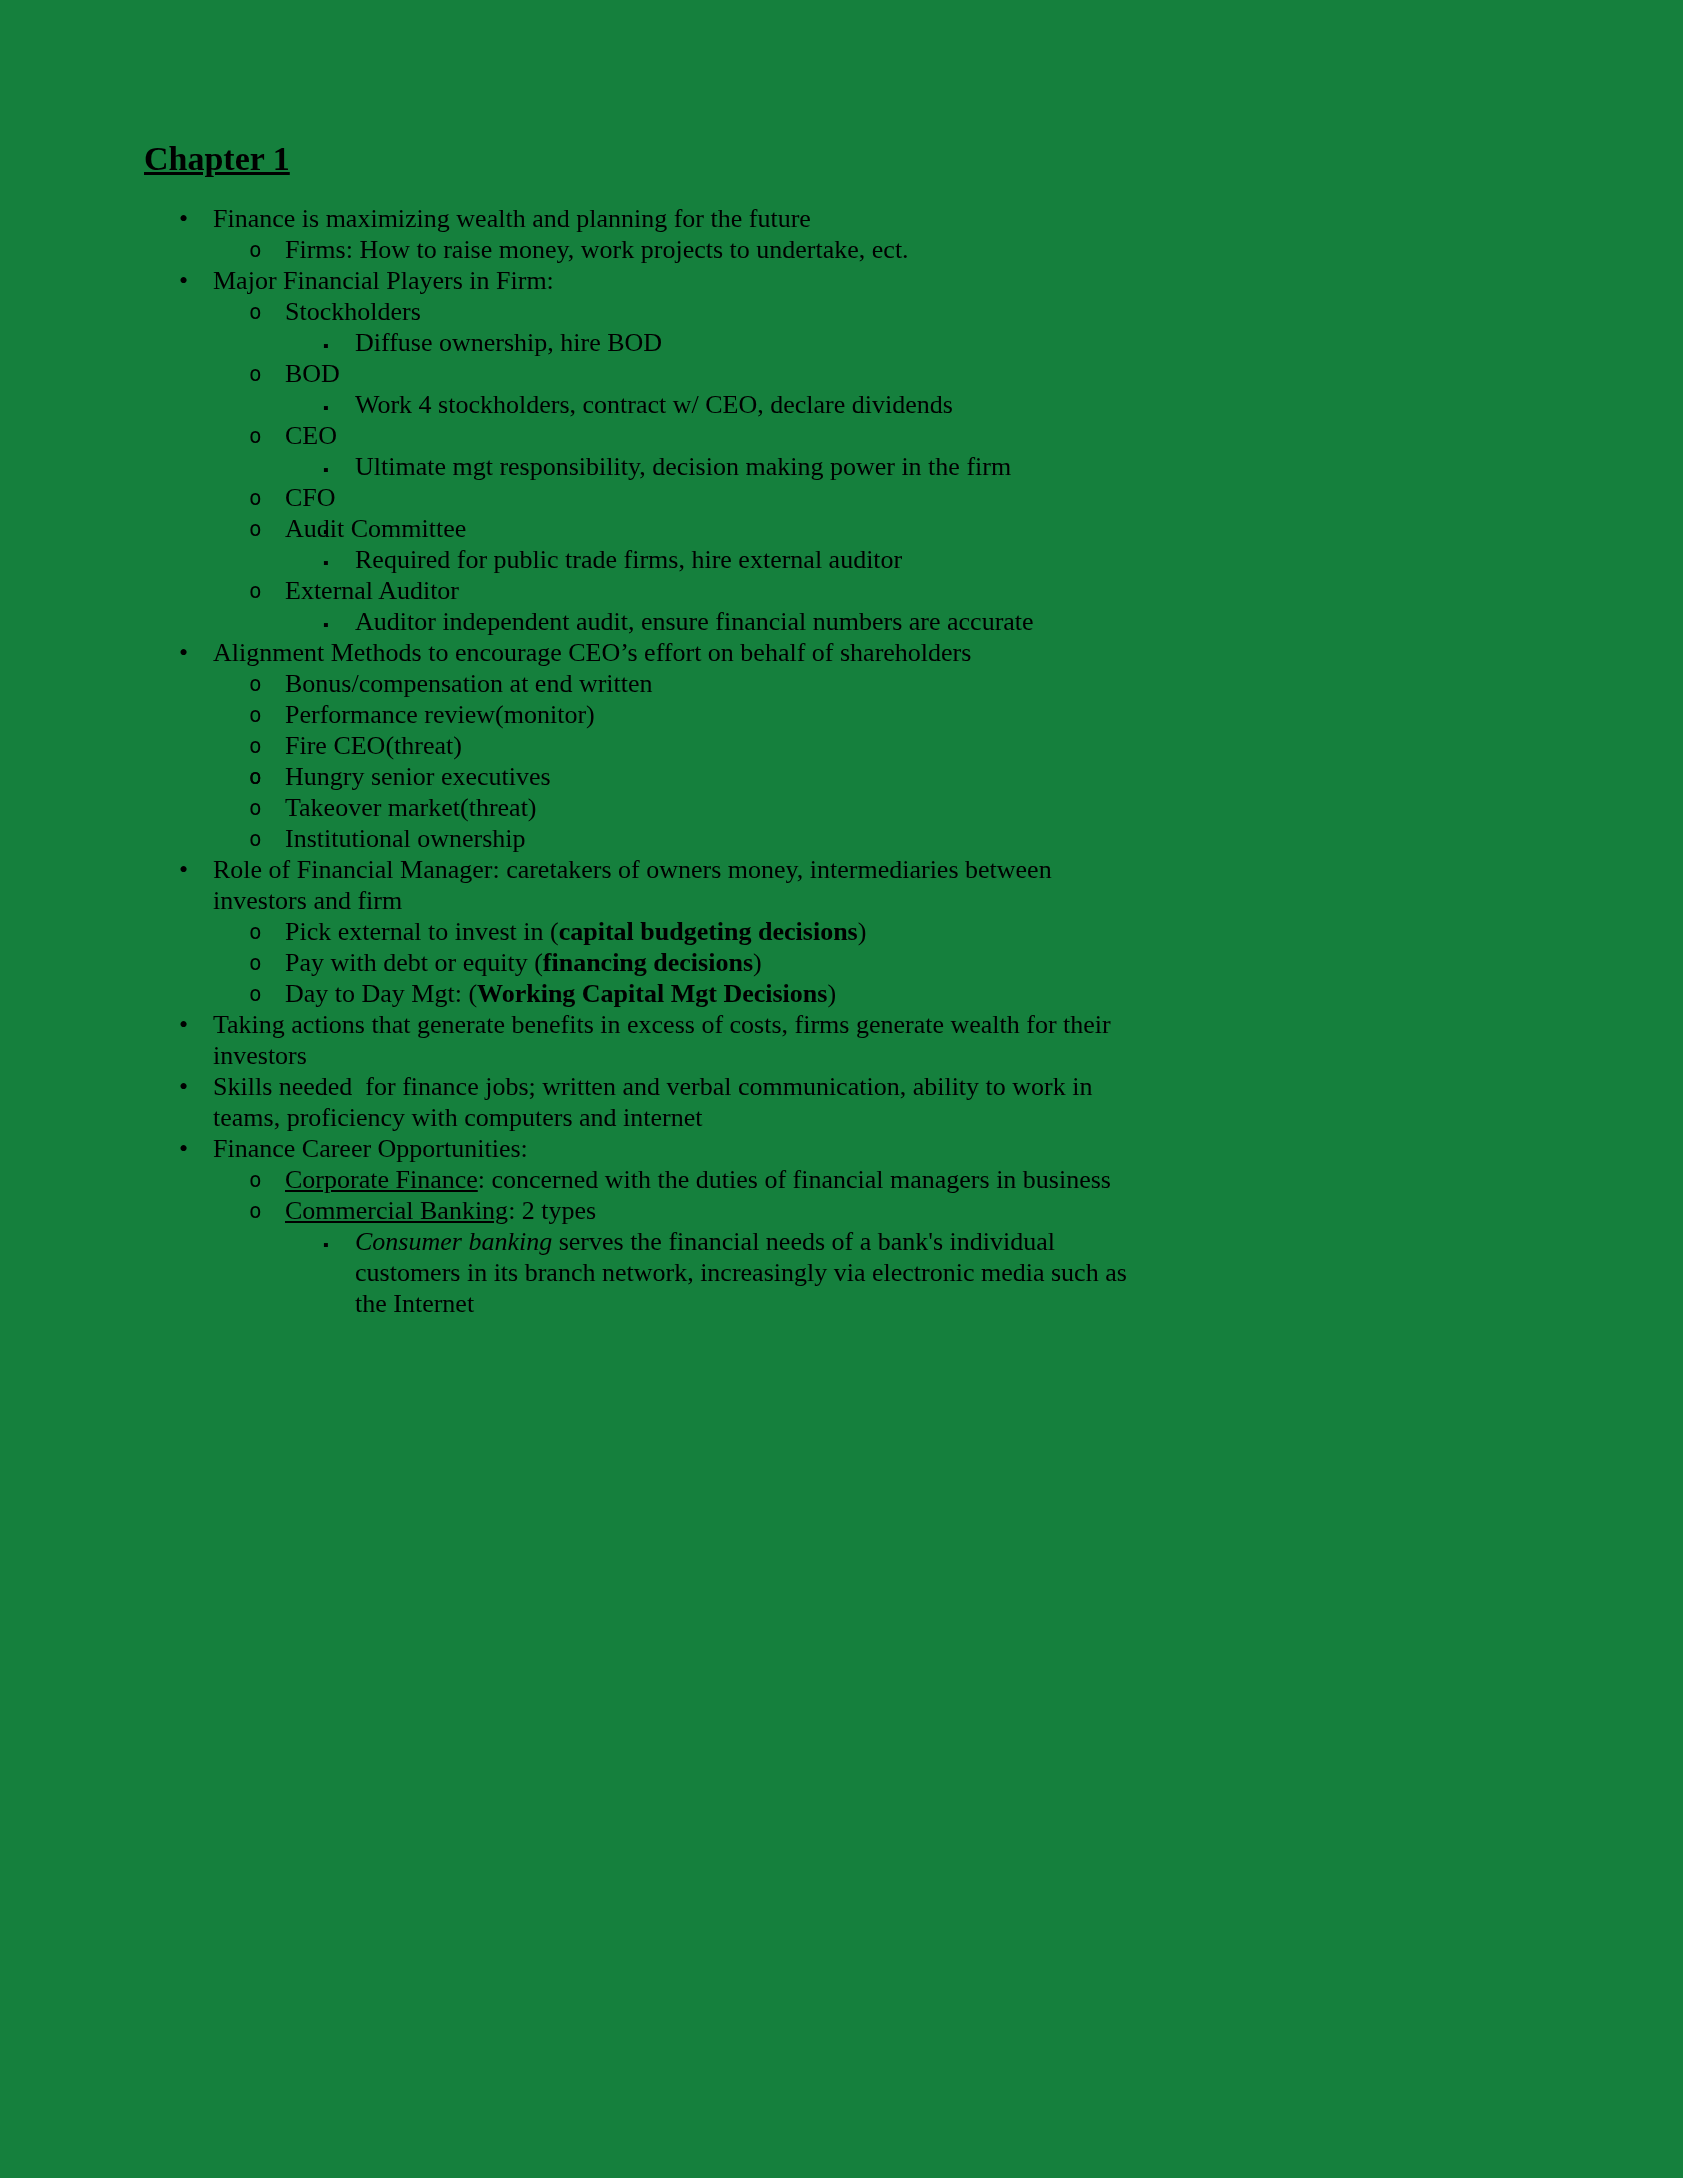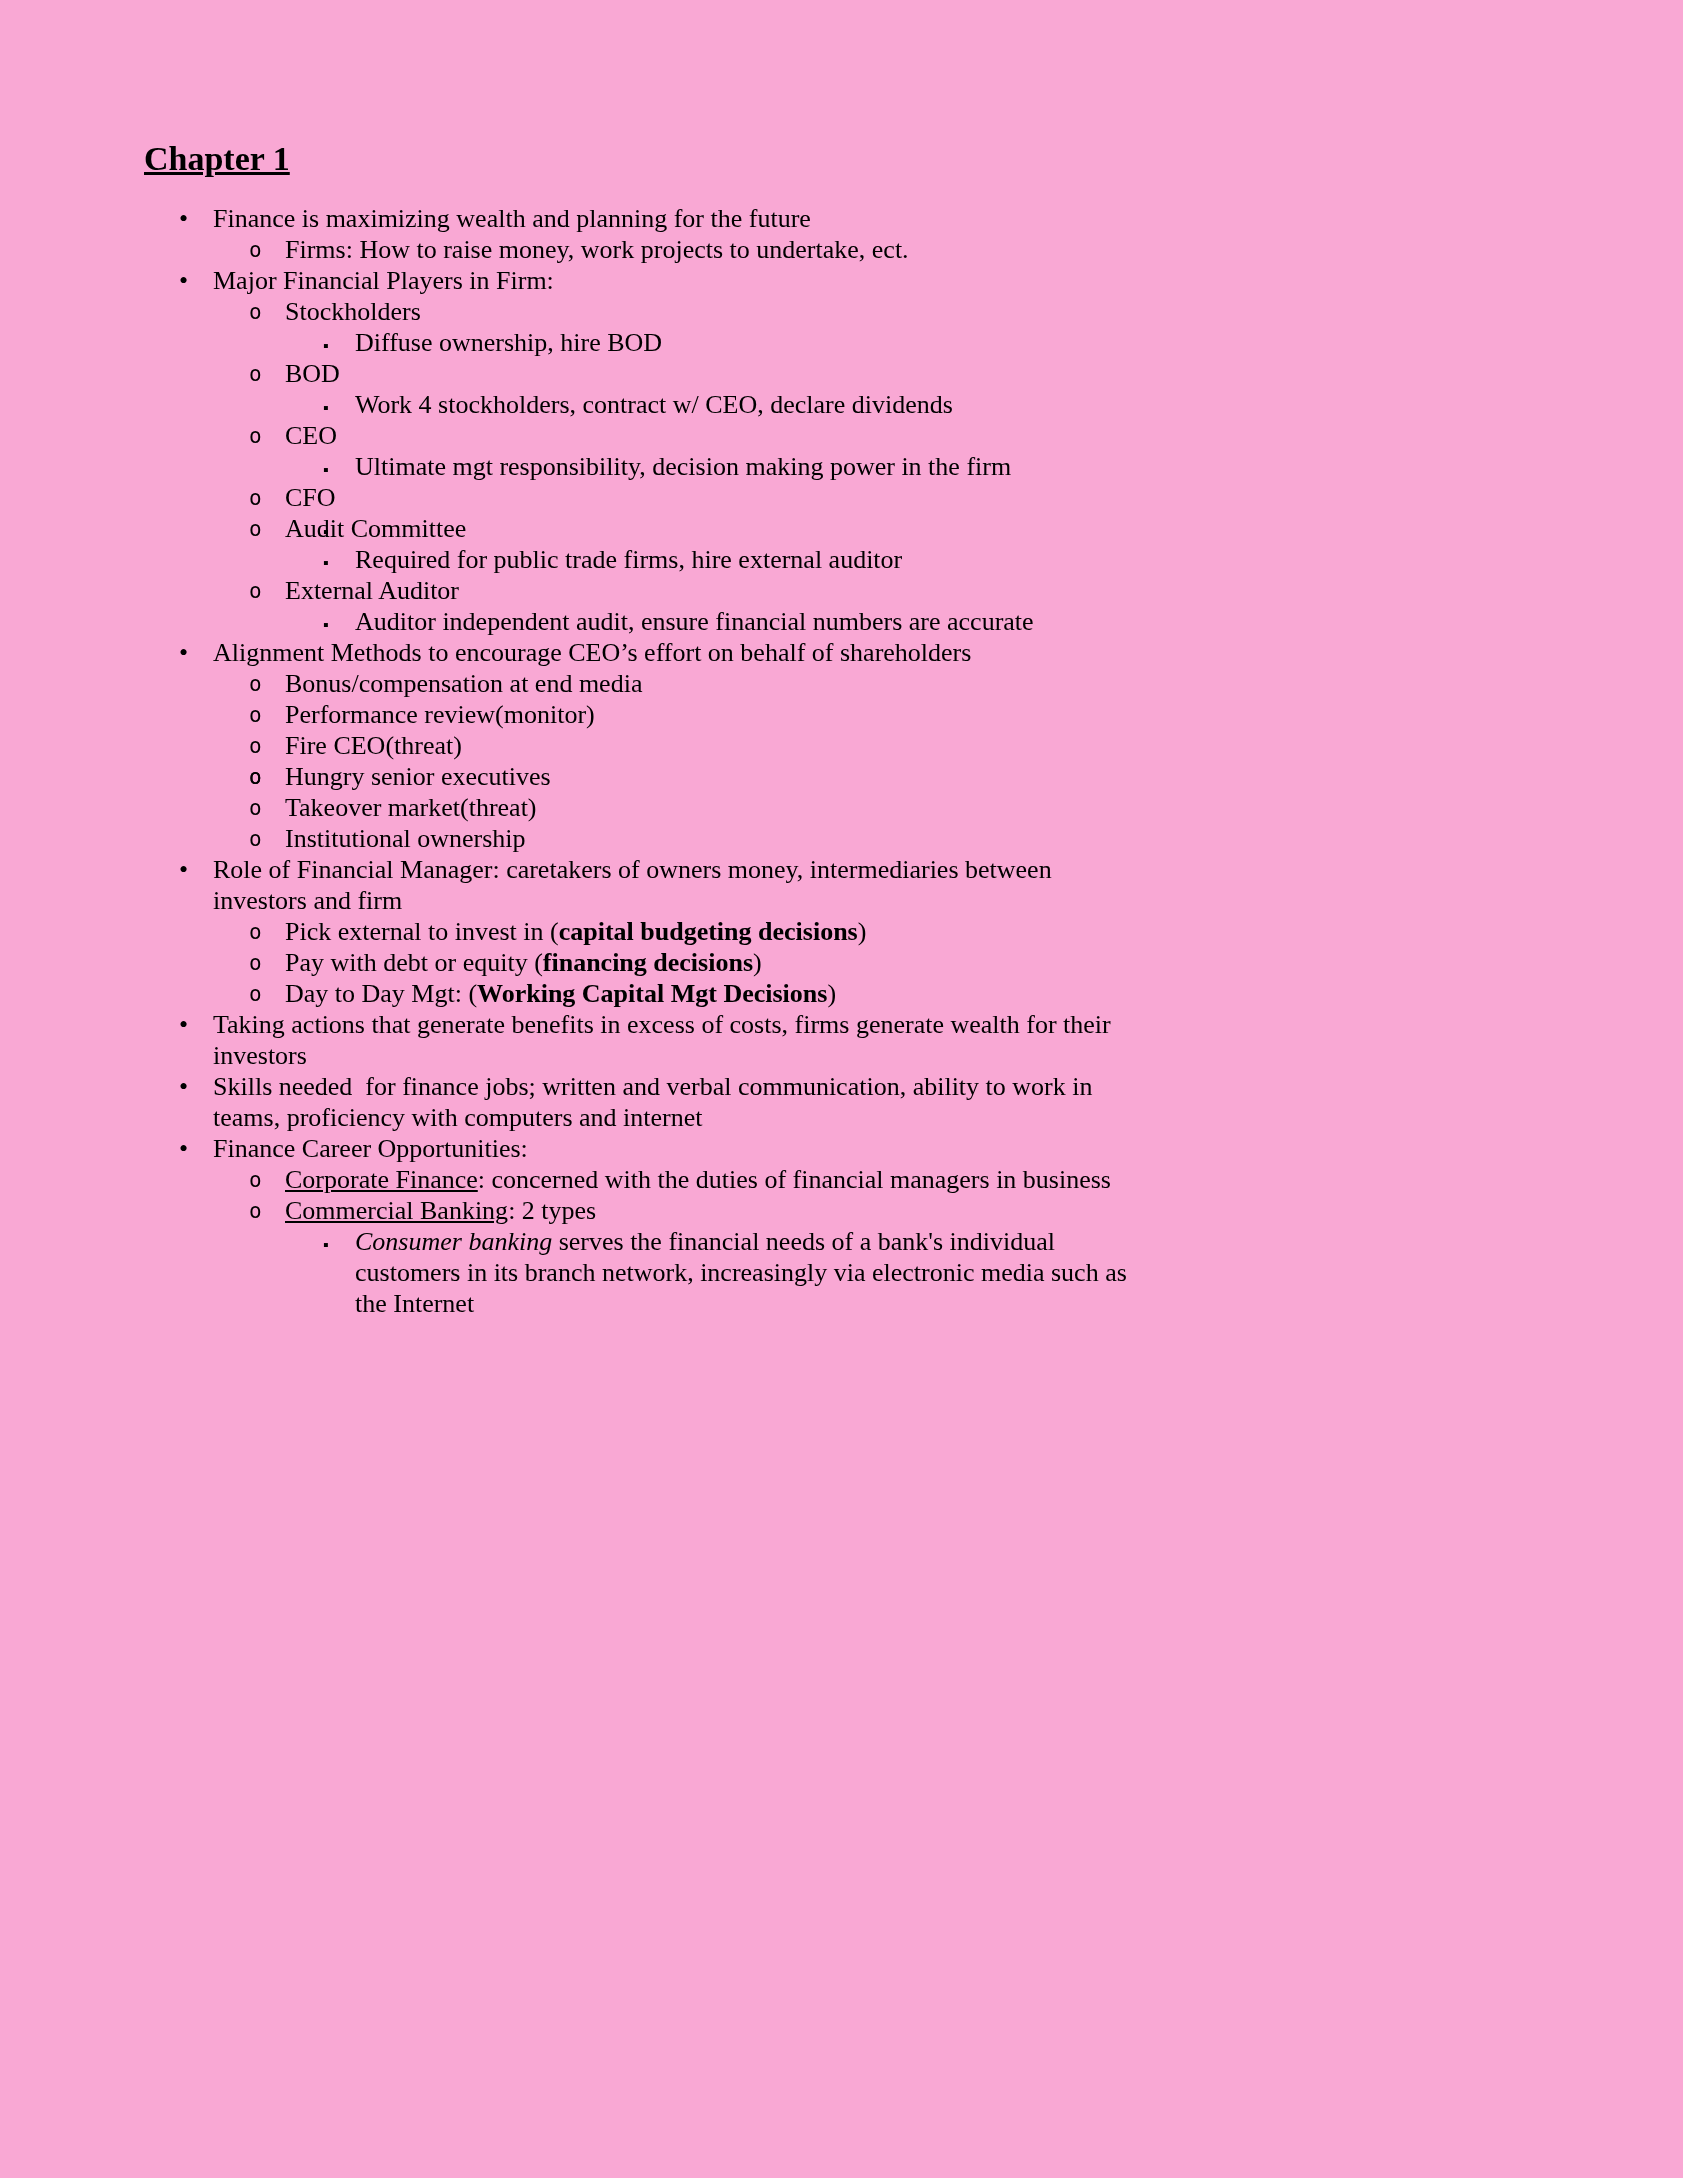--- a/index.html
+++ b/index.html
@@ -9,21 +9,21 @@
     background: #ffffff;
     color: #000000;
     font-family: "Liberation Serif", serif;
     font-size: 26px;
   }
   .page {
     box-sizing: border-box;
     width: 1683px;
     min-height: 2178px;
     padding: 139px 178px 119px 144px;
-    background: #f9a8d4;
+    background: #15803d;
   }
   .doc-title {
     font-size: 34px;
     line-height: 40px;
     font-weight: bold;
     text-decoration: underline;
     margin: 0 0 24px 0;
   }
   .list { }
   .li {
@@ -117,21 +117,21 @@
       <div class="li lvl3">
         <span class="marker">▪</span>
         <span class="txt"><span>Auditor independent audit, ensure financial numbers are accurate</span></span>
       </div>
       <div class="li lvl1">
         <span class="marker">•</span>
         <span class="txt"><span>Alignment Methods to encourage CEO’s effort on behalf of shareholders</span></span>
       </div>
       <div class="li lvl2">
         <span class="marker">o</span>
-        <span class="txt"><span>Bonus/compensation at end media</span></span>
+        <span class="txt"><span>Bonus/compensation at end written</span></span>
       </div>
       <div class="li lvl2">
         <span class="marker">o</span>
         <span class="txt"><span>Performance review(monitor)</span></span>
       </div>
       <div class="li lvl2">
         <span class="marker">o</span>
         <span class="txt"><span>Fire CEO(threat)</span></span>
       </div>
       <div class="li lvl2">

